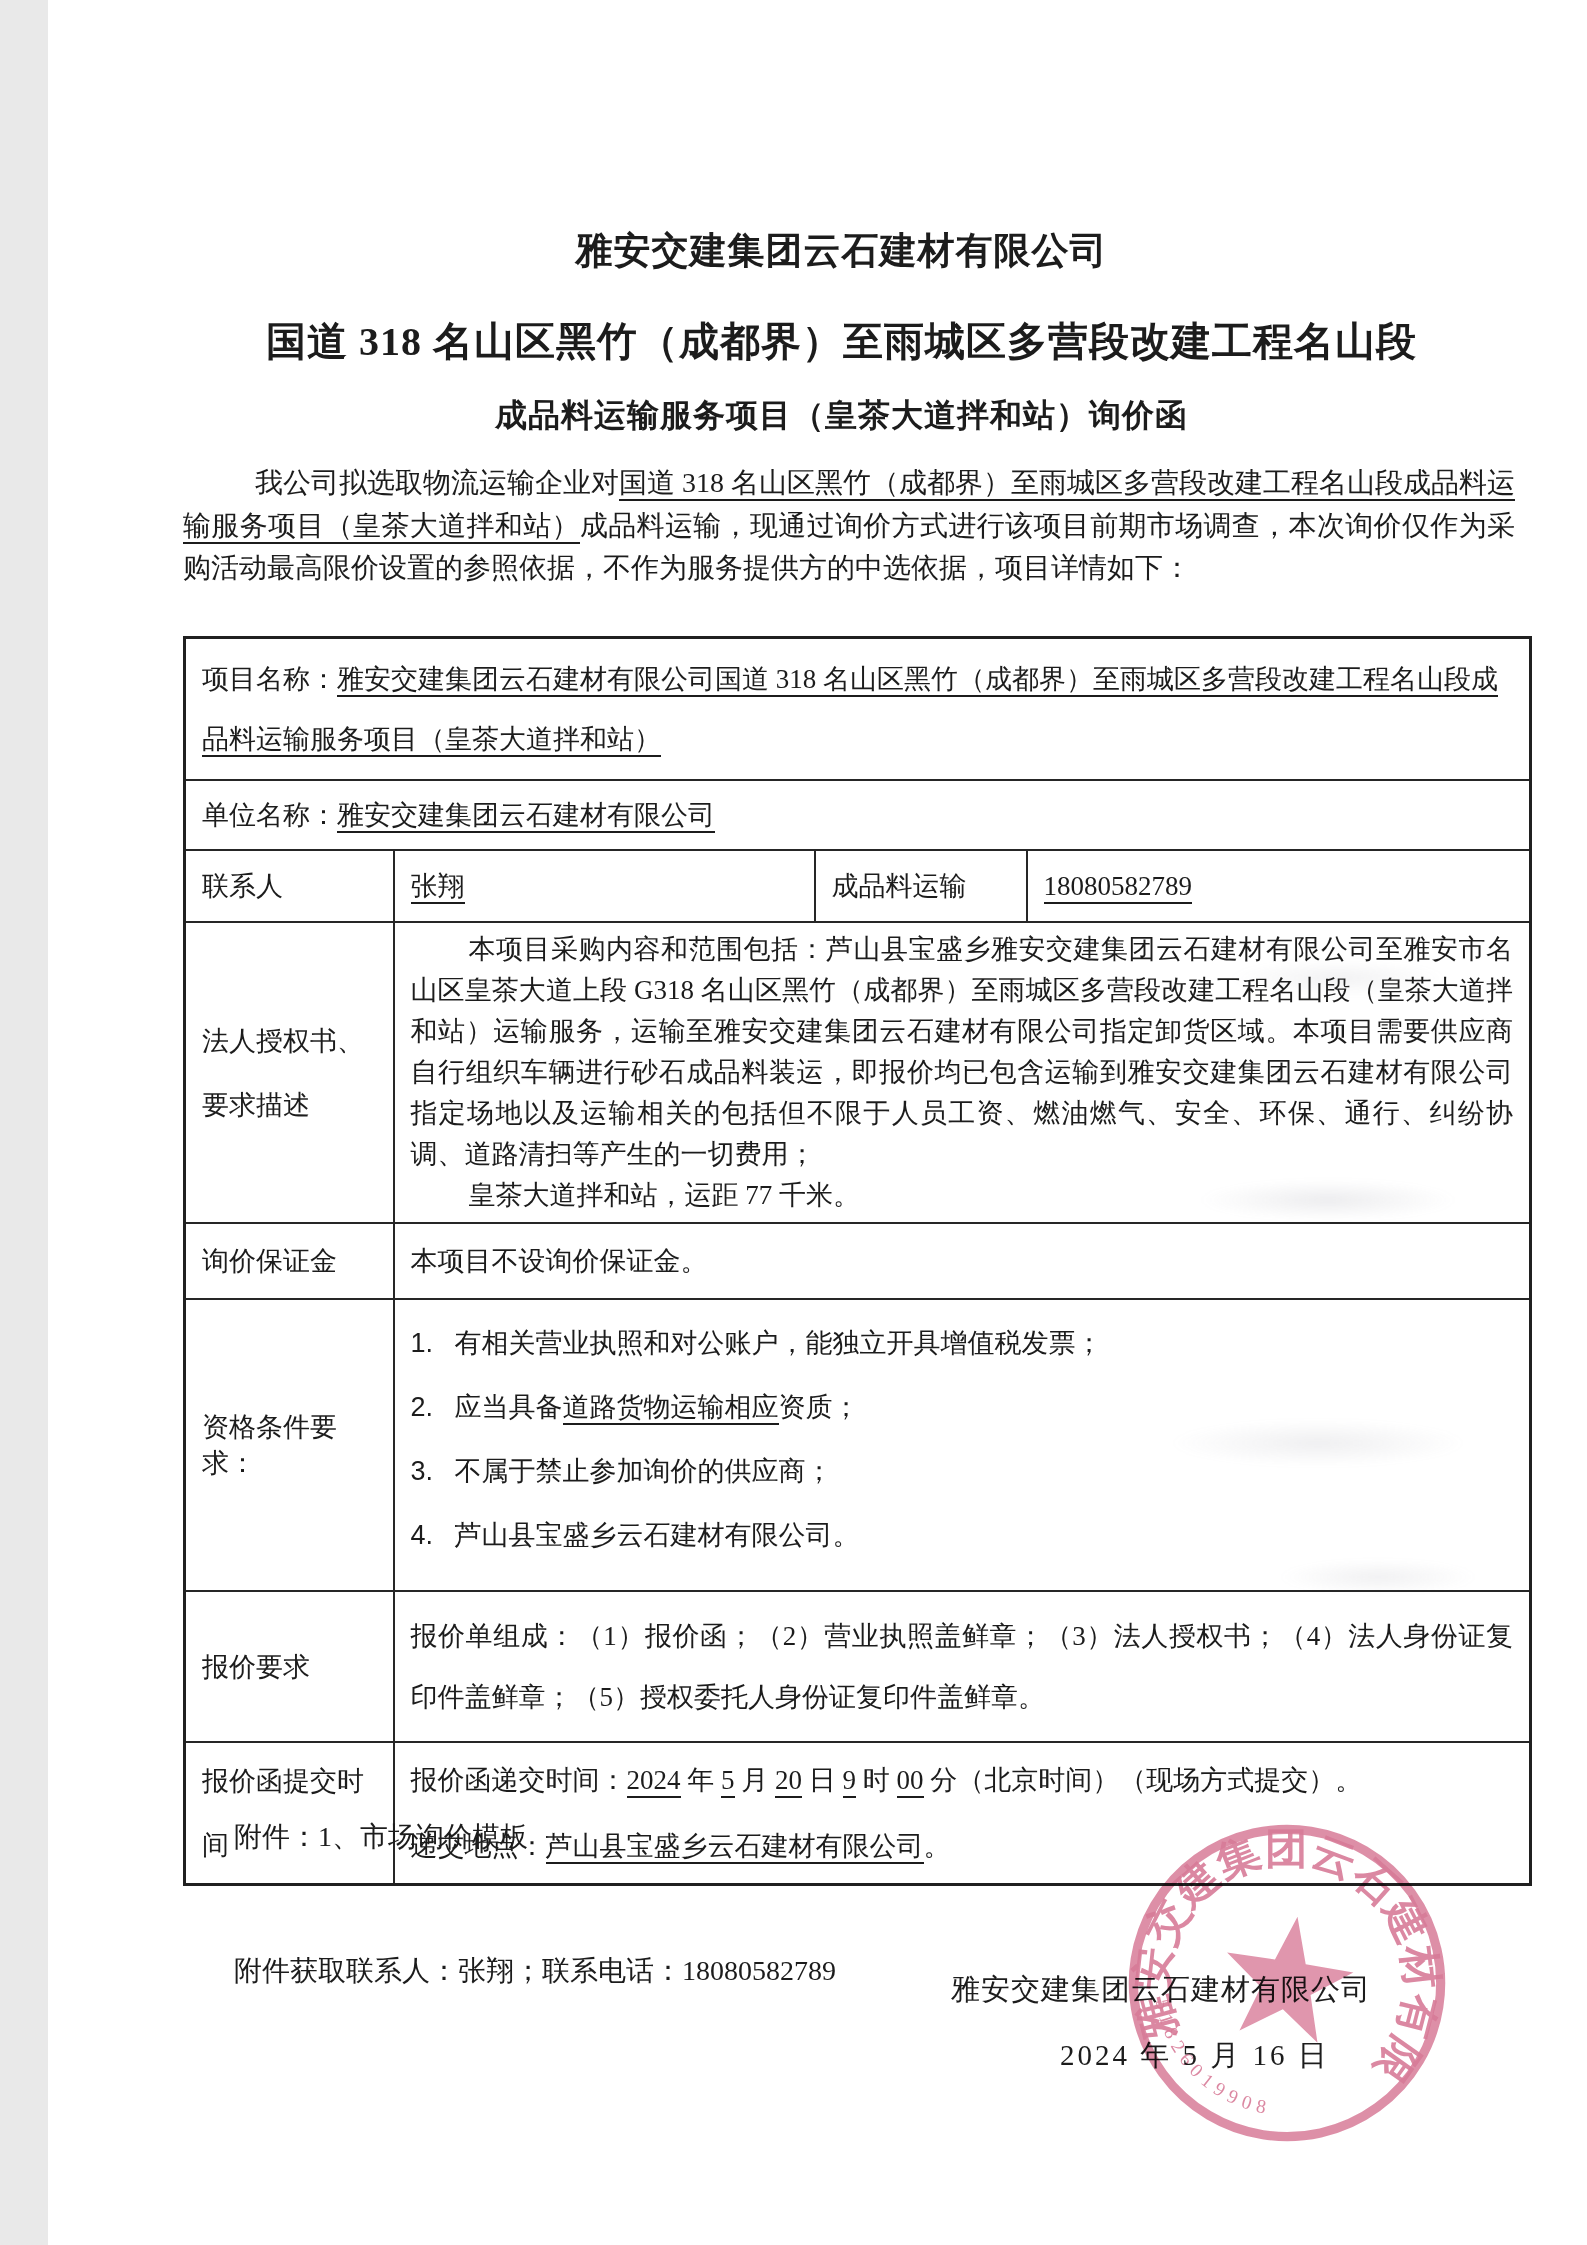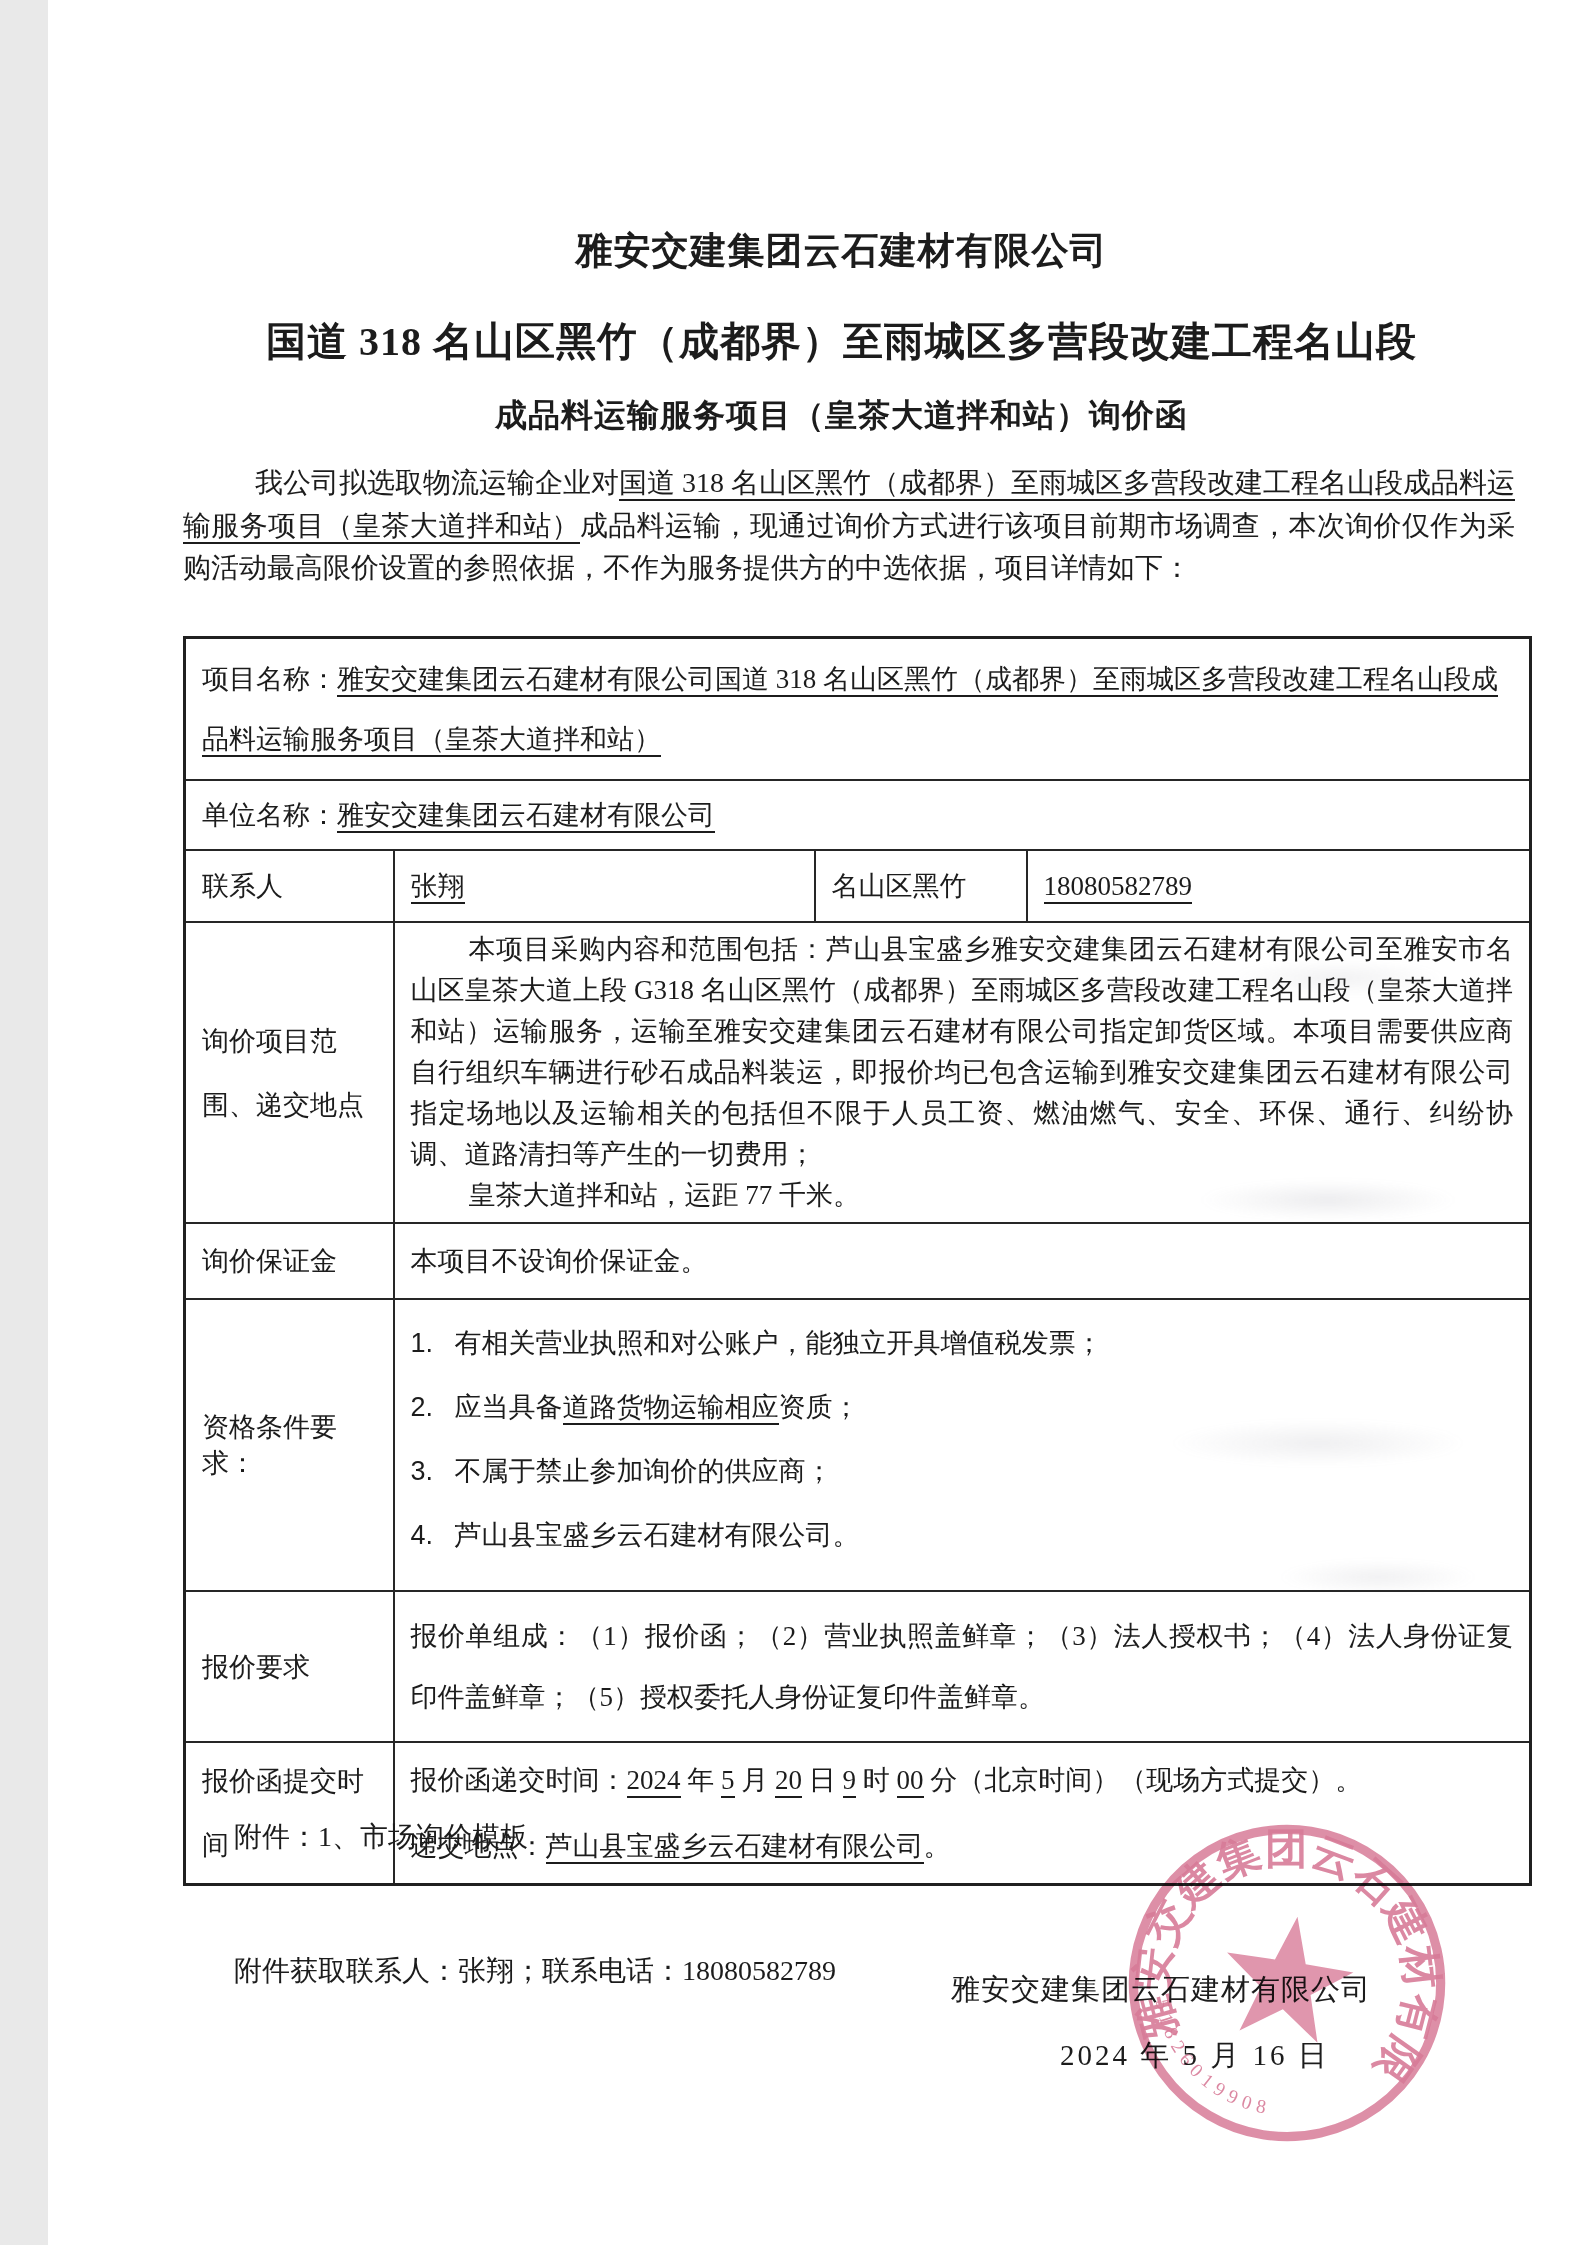--- a/index.html
+++ b/index.html
@@ -96,26 +96,26 @@
       <td colspan="4" class="cell-flow" style="height:128px"><span>项目名称：</span><span class="u">雅安交建集团云石建材有限公司国道 318 名山区黑竹（成都界）至雨城区多营段改建工程名山段成品料运输服务项目（皇茶大道拌和站）</span></td>
     </tr>
 
     <tr>
       <td colspan="4" style="height:56px"><span>单位名称：</span><span class="u">雅安交建集团云石建材有限公司</span></td>
     </tr>
 
     <tr>
       <td class="row-label" style="height:58px">联系人</td>
       <td><span class="u">张翔</span></td>
-      <td>名山区黑竹</td>
+      <td>成品料运输</td>
       <td><span class="u">18080582789</span></td>
     </tr>
 
     <tr>
-      <td class="row-label label-multi" style="height:286px">询价项目范围、递交地点</td>
+      <td class="row-label label-multi" style="height:286px">法人授权书、要求描述</td>
       <td colspan="3" class="scope-cell">
         <div class="p">本项目采购内容和范围包括：芦山县宝盛乡雅安交建集团云石建材有限公司至雅安市名山区皇茶大道上段 G318 名山区黑竹（成都界）至雨城区多营段改建工程名山段（皇茶大道拌和站）运输服务，运输至雅安交建集团云石建材有限公司指定卸货区域。本项目需要供应商自行组织车辆进行砂石成品料装运，即报价均已包含运输到雅安交建集团云石建材有限公司指定场地以及运输相关的包括但不限于人员工资、燃油燃气、安全、环保、通行、纠纷协调、道路清扫等产生的一切费用；</div>
         <div class="p">皇茶大道拌和站，运距 77 千米。</div>
       </td>
     </tr>
 
     <tr>
       <td class="row-label" style="height:62px">询价保证金</td>
       <td colspan="3">本项目不设询价保证金。</td>
     </tr>

